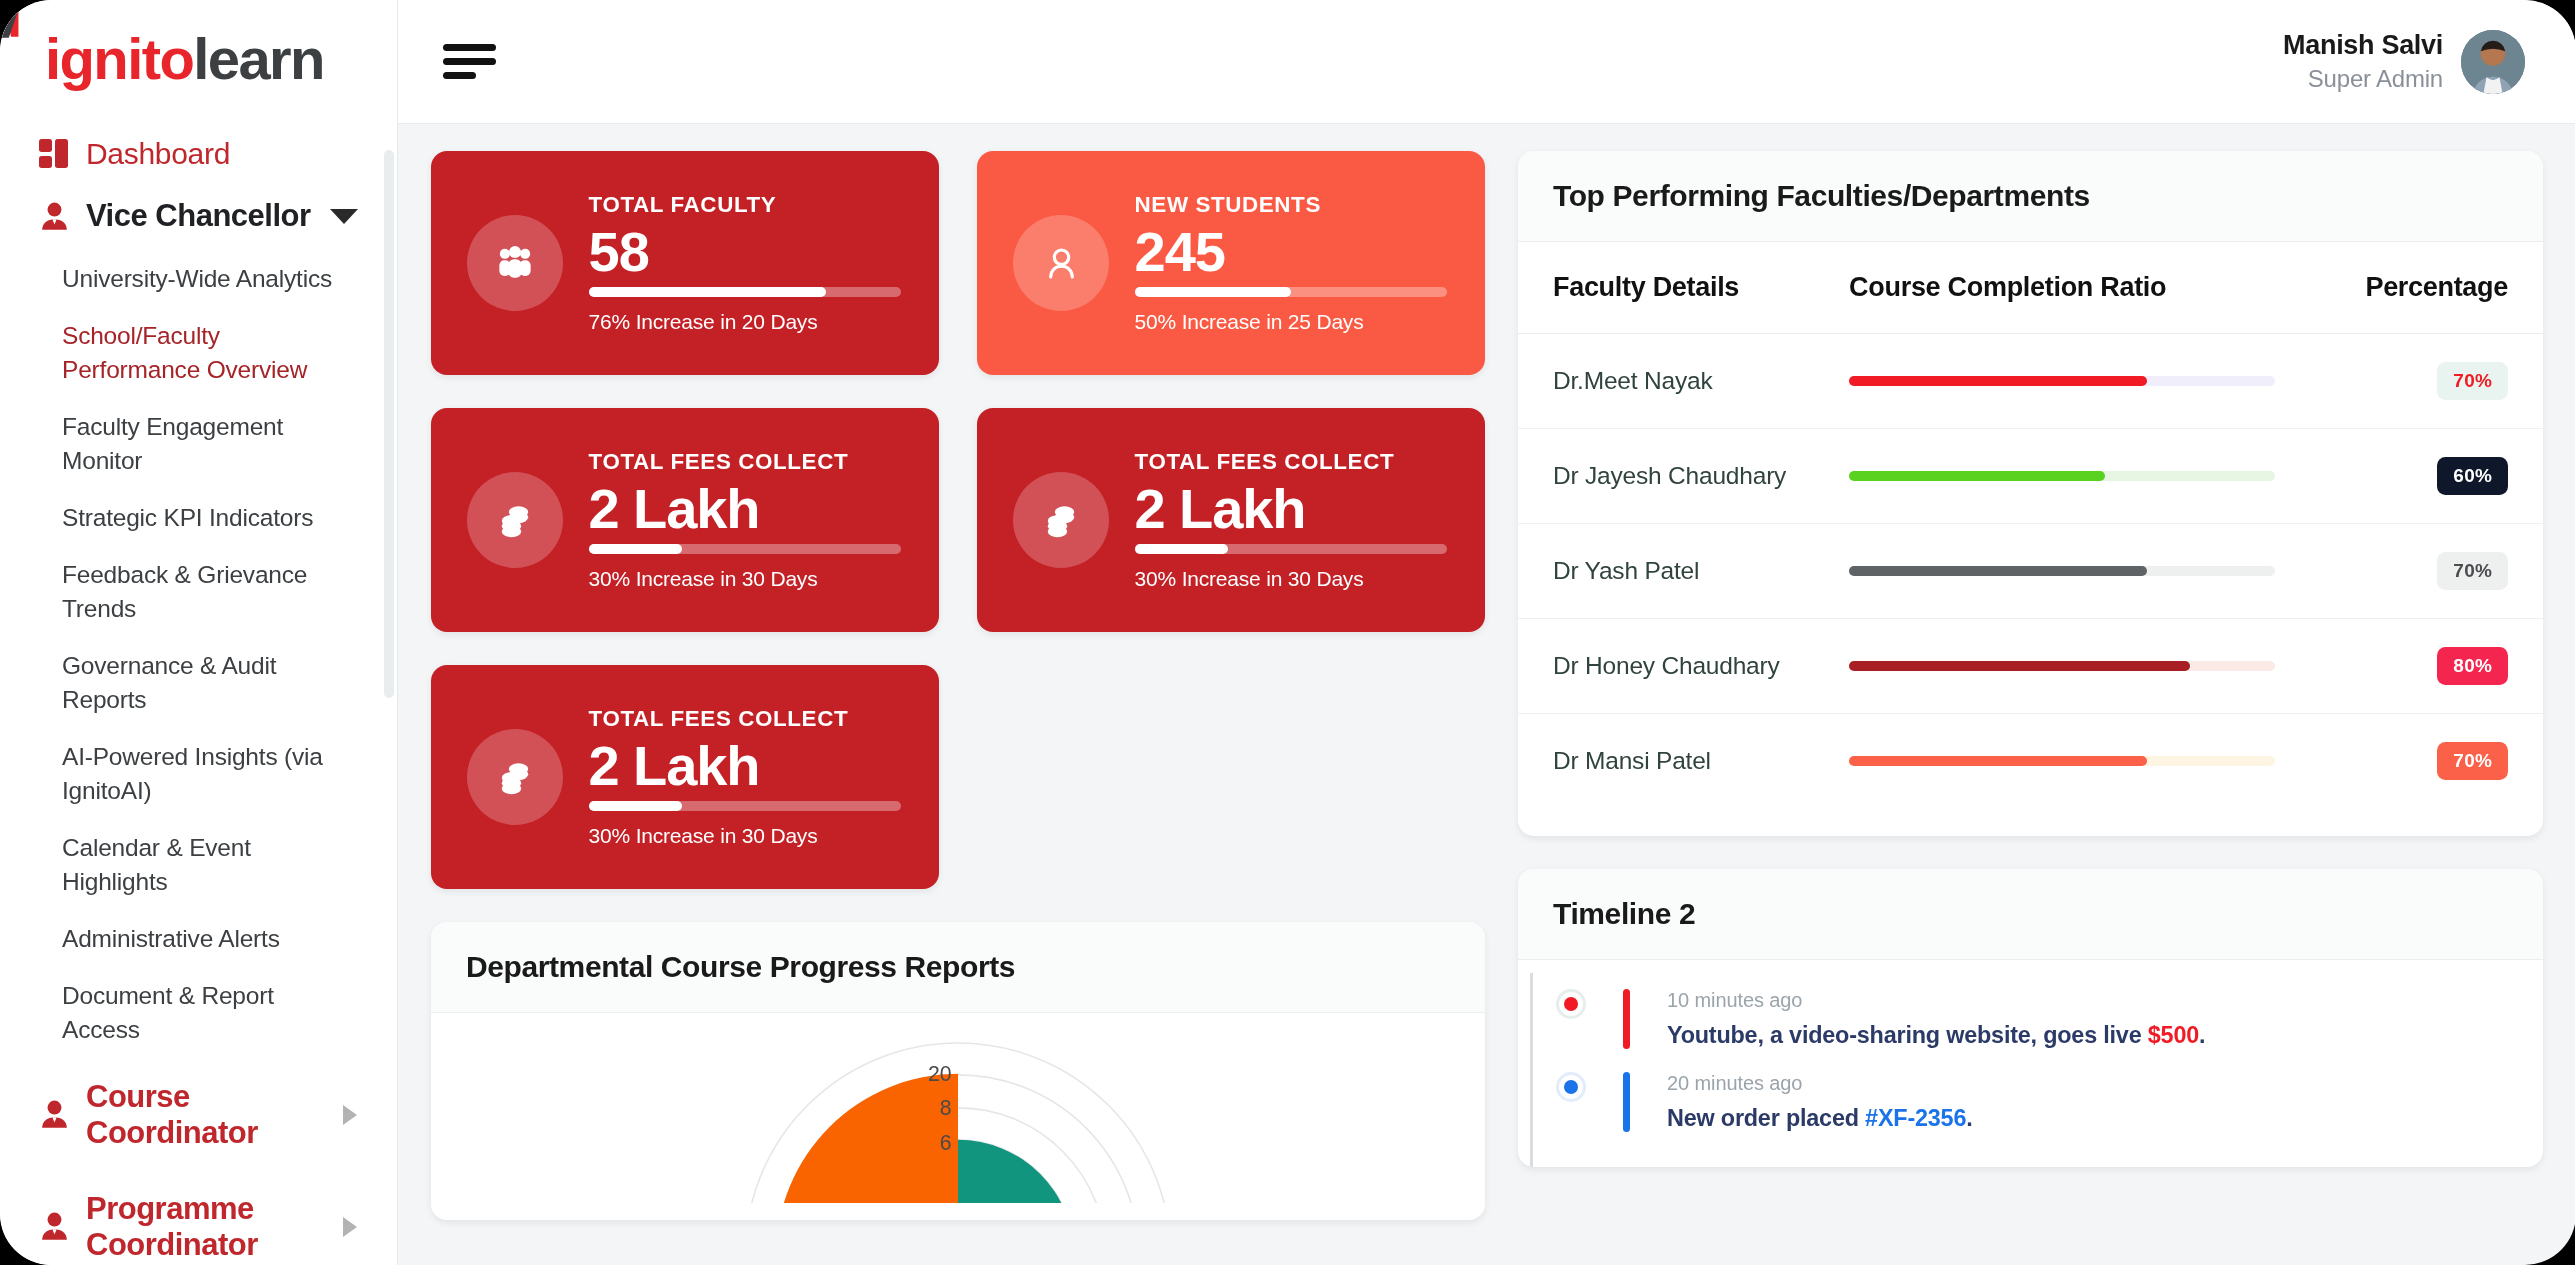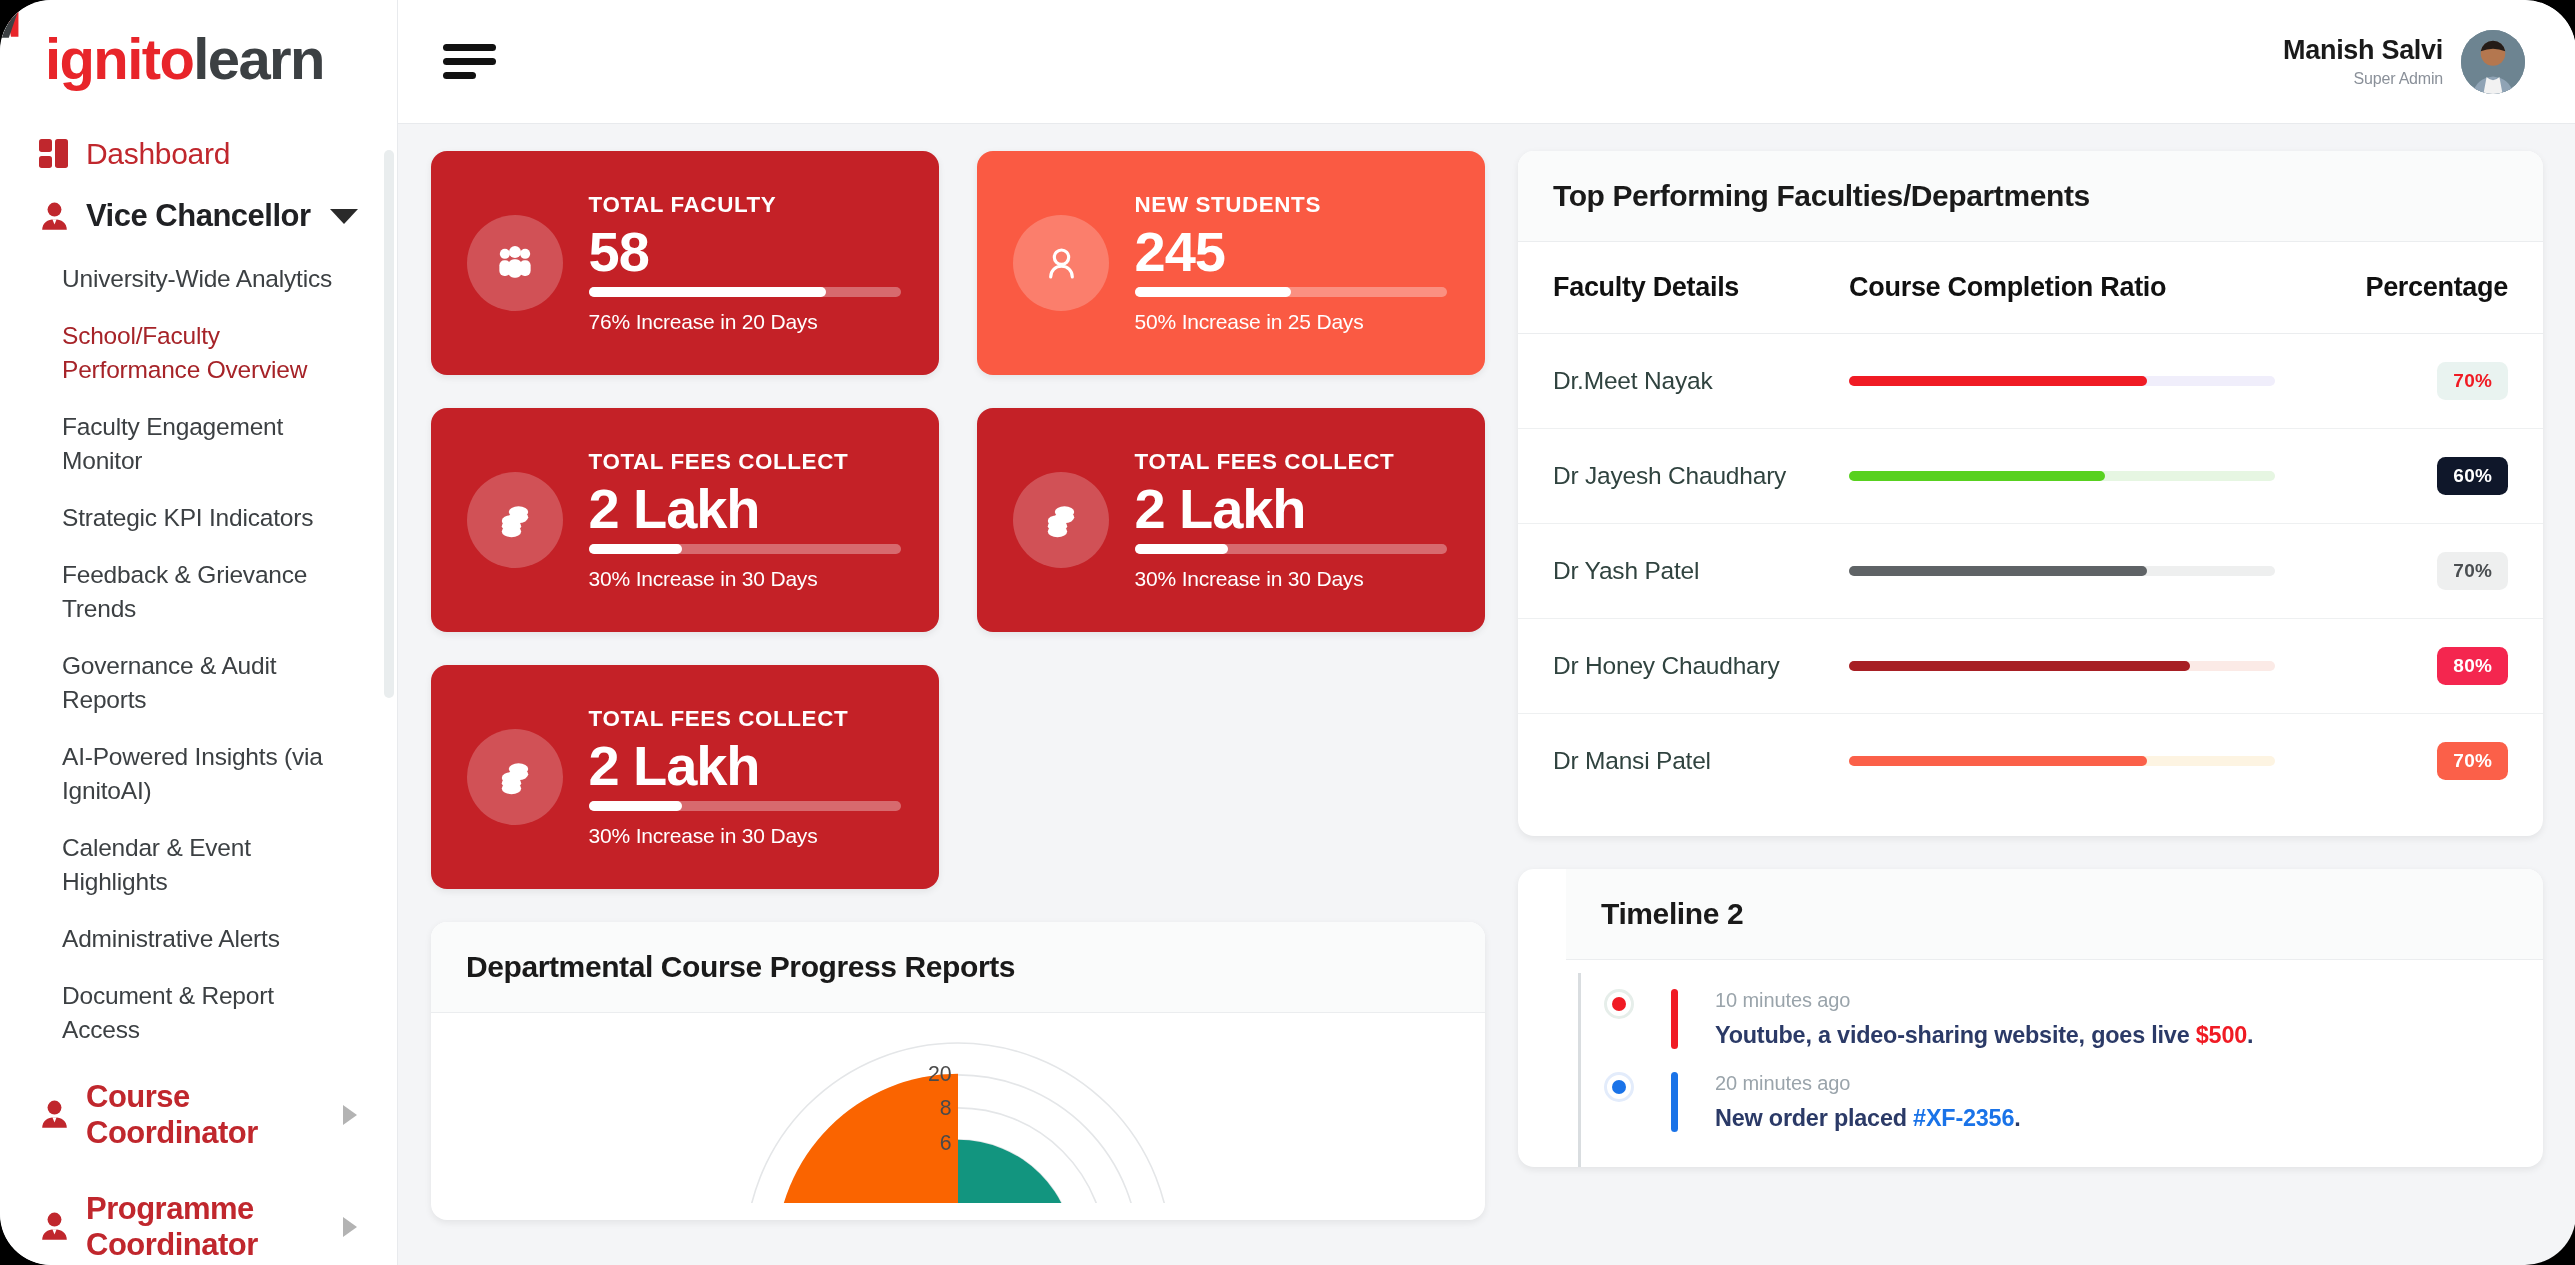--- a/index.html
+++ b/index.html
@@ -69,21 +69,21 @@
   }
   .burger { width:53px; height:35px; display:flex; flex-direction:column; justify-content:space-between; cursor:pointer; }
   .burger span { height:7px; background:#111; border-radius:4.3px; display:block; }
   .burger span:nth-child(1){ width:53px; }
   .burger span:nth-child(2){ width:53px; }
   .burger span:nth-child(3){ width:33px; }
 
   .user { display:flex; align-items:center; gap:18px; }
   .user-txt { text-align:right; }
   .user-name { font-size:27px; font-weight:700; color:#1a1a1a; letter-spacing:-0.3px; }
-  .user-role { font-size:16px; color:#8a9099; margin-top:4.3px; letter-spacing:-0.2px; }
+  .user-role { font-size:24px; color:#8a9099; margin-top:4.3px; letter-spacing:-0.2px; }
   .avatar { width:64px;height:64px;border-radius:50%; overflow:hidden;
             background:#6d8491; position:relative; flex:0 0 auto;}
 
   
   .main { position:absolute; left:398px; top:124px; right:0; bottom:0;
           padding:27px 33px 0 33px; display:flex; gap:33px; }
   .col-left { width:1054px; flex:0 0 auto; }
   .col-right { flex:1; }
 
   .cards { display:grid; grid-template-columns:1fr 1fr; gap:33px 38px; }
@@ -119,21 +119,21 @@
   .tbl tr:last-child td { border-bottom:none; }
   .tbl td:first-child, .tbl th:first-child { padding-left:35px; }
   .tbl td:last-child, .tbl th:last-child { padding-right:35px; }
   .fac-name { font-size:24.5px; color:#30433f; letter-spacing:-0.2px; white-space:nowrap; }
   .ratio { width:426px; height:10.6px; border-radius:6.4px; }
   .ratio > i { display:block; height:10.6px; border-radius:6.4px; }
   .cell-pct { text-align:right; }
   .badge { display:inline-block; font-size:19px; font-weight:700;
            padding:8px 16px; border-radius:8.5px; letter-spacing:0.2px; }
   .chart-panel { width:1054px; flex:0 0 auto; height:298px; }
-  .tl-panel { flex:1; height:298px; position:relative;padding-left:48px; }
+  .tl-panel { flex:1; height:298px; position:relative; }
   .chart-area { position:relative; height:190px; overflow:hidden; }
   .polar { position:absolute; left:50%; transform:translateX(-50%); top:14px; }
 
   .tl-body { padding:29px 0 0 38px; position:relative; }
   .tl-item { display:flex; gap:16px; position:relative; padding-bottom:23.4px; }
   .tl-rail { position:absolute; left:11.7px; top:12.8px; bottom:-16px; width:3.7px; background:#d9dde0; }
   .tl-dot { width:30px;height:30px;border-radius:50%; background:#fff;
             border:3.7px solid #e6eeea; display:flex;align-items:center;justify-content:center;
             flex:0 0 auto; position:relative; z-index:2; }
   .tl-dot i { width:14px;height:14px;border-radius:50%; display:block; }

